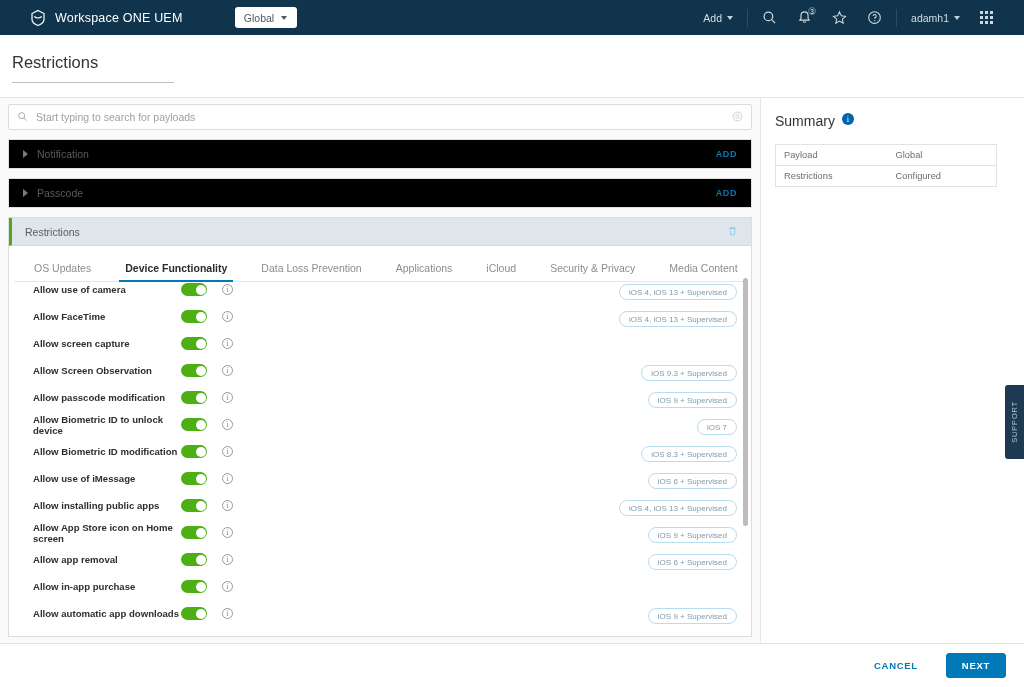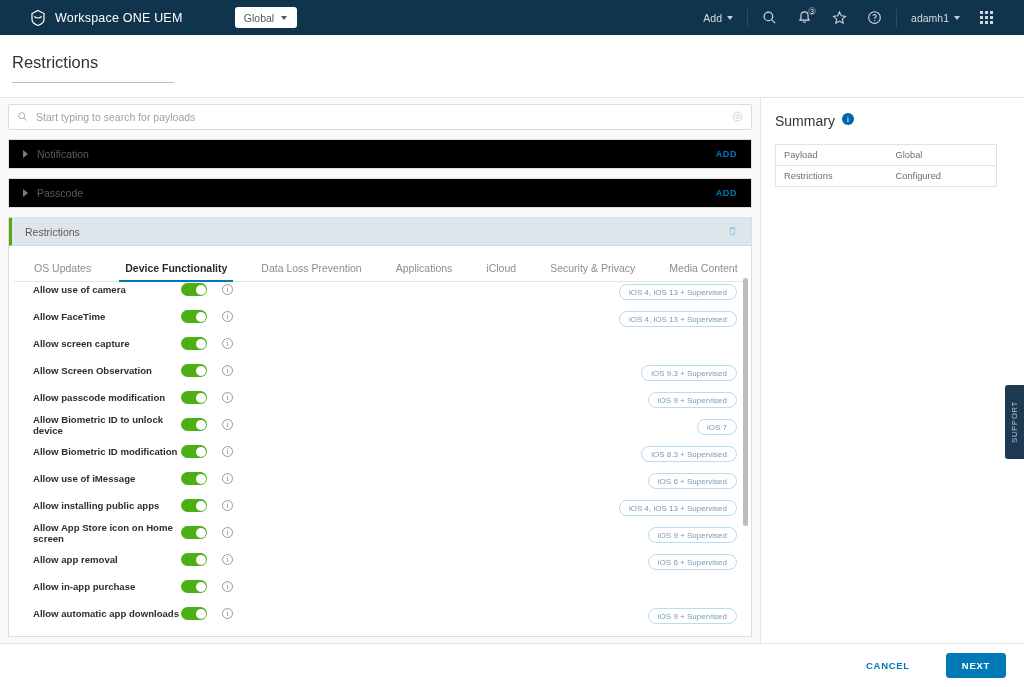--- a/index.html
+++ b/index.html
@@ -271,21 +271,21 @@
     letter-spacing: .8px;
   }
 
   
   .footer {
     position: absolute; left: 0; top: 643px;
     width: 1024px; height: 44px;
     background: #ffffff;
     border-top: 1px solid #e4e4e4;
     display: flex; align-items: center; justify-content: flex-end;
-    padding-right: 18px; gap: 32px;
+    padding-right: 18px; gap: 24px;
   }
   .btn-cancel {
     font-size: 9.5px; color: #0079b8; letter-spacing: .7px;
     font-weight: bold; background: none; border: none;
     padding: 6px 4px;
   }
   .btn-next {
     font-size: 9.5px; color: #ffffff; letter-spacing: .7px;
     font-weight: bold; background: #0079b8;
     border: 1px solid #0079b8; border-radius: 3px;

